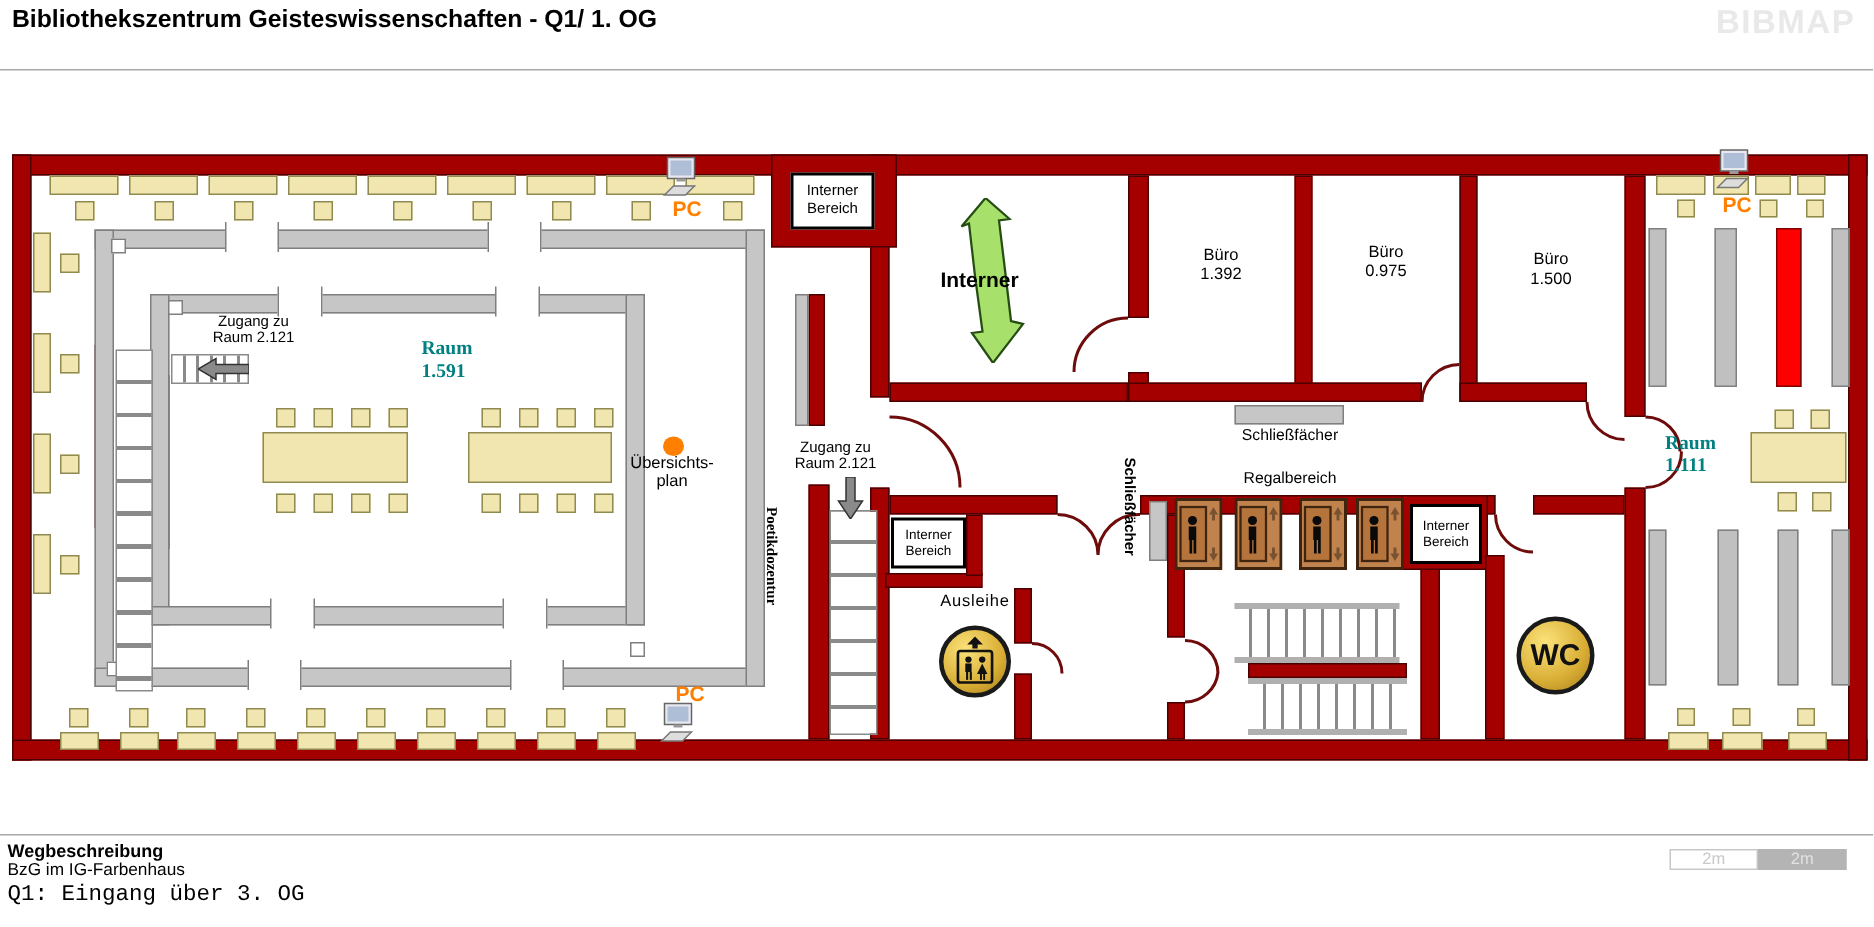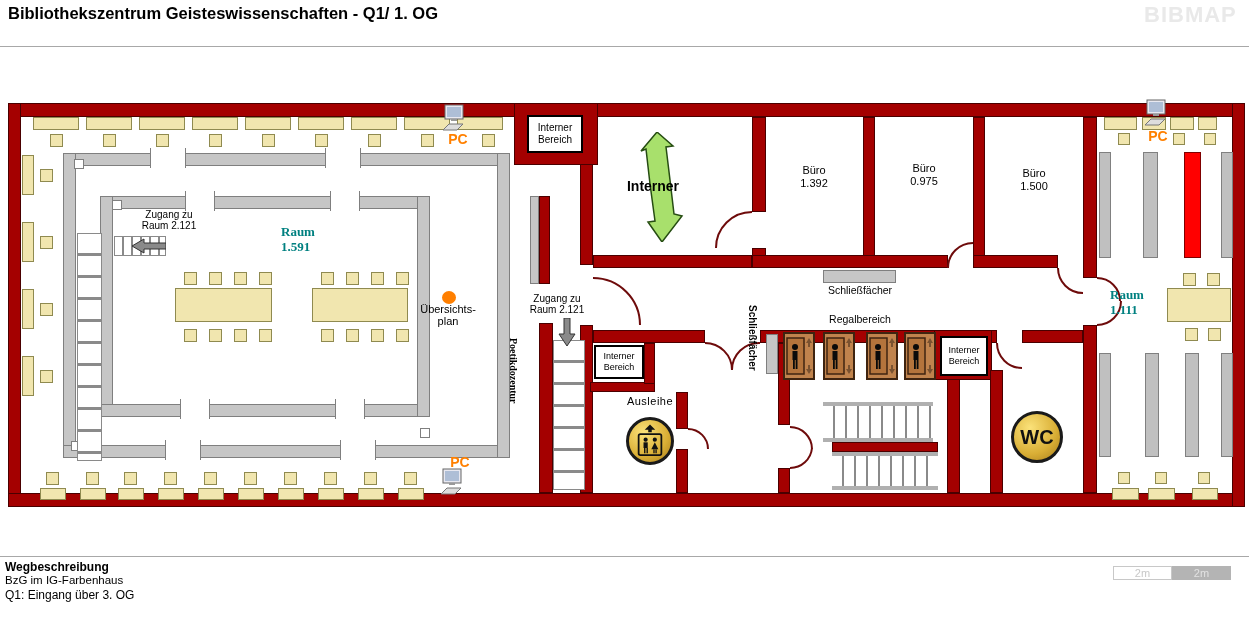--- a/index.html
+++ b/index.html
@@ -342,18 +342,18 @@
   </div>
   <div class="a lbl vtext" style="left:508px;top:328px;height:86px;font-family:'Liberation Serif',serif;font-weight:bold;font-size:10px;">Poetikdozentur</div>
   <div class="a lbl" style="left:822px;top:284px;width:76px;font-size:10.5px;">Schließfächer</div>
   <div class="a lbl vtext" style="left:747px;top:298px;height:80px;font-weight:bold;font-size:10px;">Schließfächer</div>
   <div class="a lbl" style="left:818px;top:313px;width:84px;font-size:10.5px;">Regalbereich</div>
   <div class="a lbl" style="left:612px;top:395px;width:76px;font-size:11px;letter-spacing:.5px;">Ausleihe</div>
 
   <div class="a hline" style="left:0;top:556px;width:1249px;height:1px;"></div>
   <div class="a" style="left:5px;top:560px;font-size:12px;font-weight:bold;">Wegbeschreibung</div>
   <div class="a" style="left:5px;top:574px;font-size:11.5px;">BzG im IG-Farbenhaus</div>
-  <div class="a" style="left:5px;top:588px;font-size:12px;">Q1: Eingang über 3. OG</div>
+  <div class="a" style="left:5px;top:588px;font-size:15px;font-family:Liberation Mono, monospace;">Q1: Eingang über 3. OG</div>
 
   <div class="a" style="left:1113px;top:566px;width:59px;height:14px;background:#fff;border:1px solid #C8C8C8;box-sizing:border-box;color:#C8C8C8;font-size:11px;text-align:center;line-height:12px;">2m</div>
   <div class="a" style="left:1172px;top:566px;width:59px;height:14px;background:#B4B4B4;border:1px solid #B4B4B4;box-sizing:border-box;color:#E2E2E2;font-size:11px;text-align:center;line-height:12px;">2m</div>
 
 </div>
 
 </body></html>

